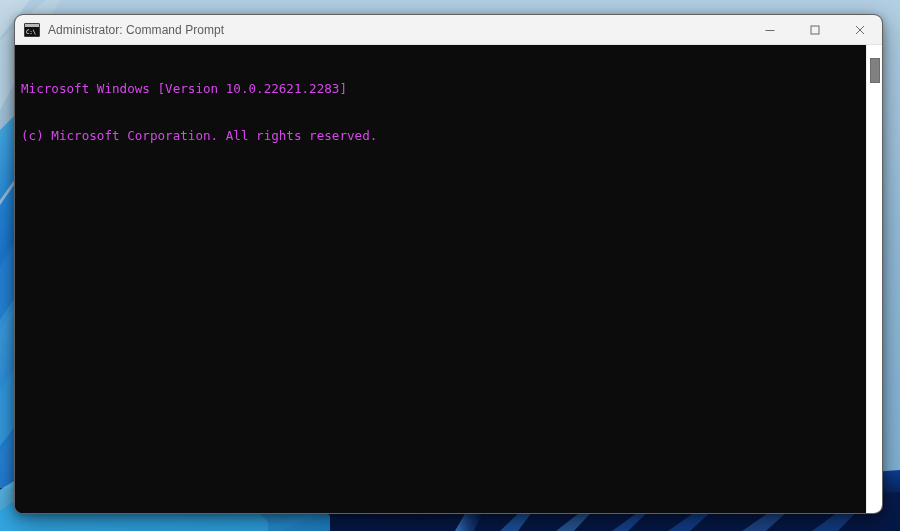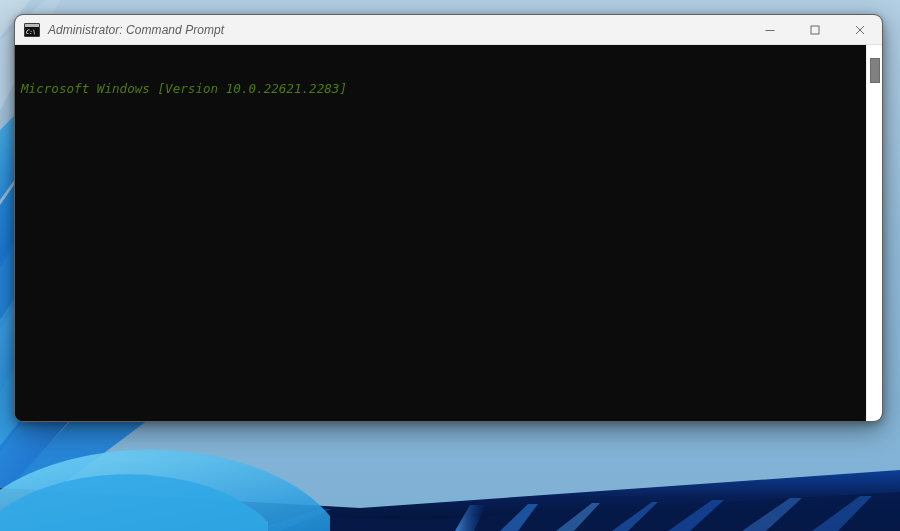--- a/index.html
+++ b/index.html
@@ -27,28 +27,27 @@
       linear-gradient(180deg, #a8c8e0 0%, #9cc2dd 30%, #8fb8d6 55%, #6fa6cf 72%, #2f6fbf 86%, #0a3f9e 100%);
   }
   .wp-svg { position: absolute; inset: 0; width: 100%; height: 100%; display: block; }
 
   
   #cmd-window {
     position: absolute;
     left: 14px;
     top: 14px;
     width: 869px;
-    height: 408px;
+    height: 500px;
     border-radius: 9px;
     box-shadow: 0 8px 26px rgba(0,0,0,0.42), 0 2px 8px rgba(0,0,0,0.3);
     overflow: hidden;
     background: #0c0c0c;
     border: 1px solid rgba(255,255,255,0.35);
     box-sizing: border-box;
-    font-style: italic;
   }
 
   
   #titlebar {
     height: 30px;
     background: #f3f3f3;
     display: flex;
     align-items: center;
     border-bottom: 1px solid #e2e2e2;
     position: relative;
@@ -237,22 +236,23 @@
         <div class="wc-btn close" title="Close">
           <svg width="12" height="12" viewBox="0 0 12 12">
             <line class="wc-stroke" x1="2" y1="2" x2="10" y2="10"></line>
             <line class="wc-stroke" x1="10" y1="2" x2="2" y2="10"></line>
           </svg>
         </div>
       </div>
     </div>
 
     <div id="console-area" style="background: rgb(12, 12, 12);">
-      <div id="console-text" style="color: #4d7c0f;">
+      <div id="console-text" style="color: #d946ef;">
         <div class="console-line">Microsoft Windows [Version 10.0.22621.2283]</div>
+        <div class="console-line">(c) Microsoft Corporation. All rights reserved.</div>
         <div class="console-line"></div>
       </div>
 
       <div id="scrollbar" style="background: rgb(255, 255, 255);">
         <div id="scroll-thumb" style="top: 13px; height: 25px; background: rgb(128, 128, 128);"></div>
       </div>
     </div>
 
   </div>
 </div>

